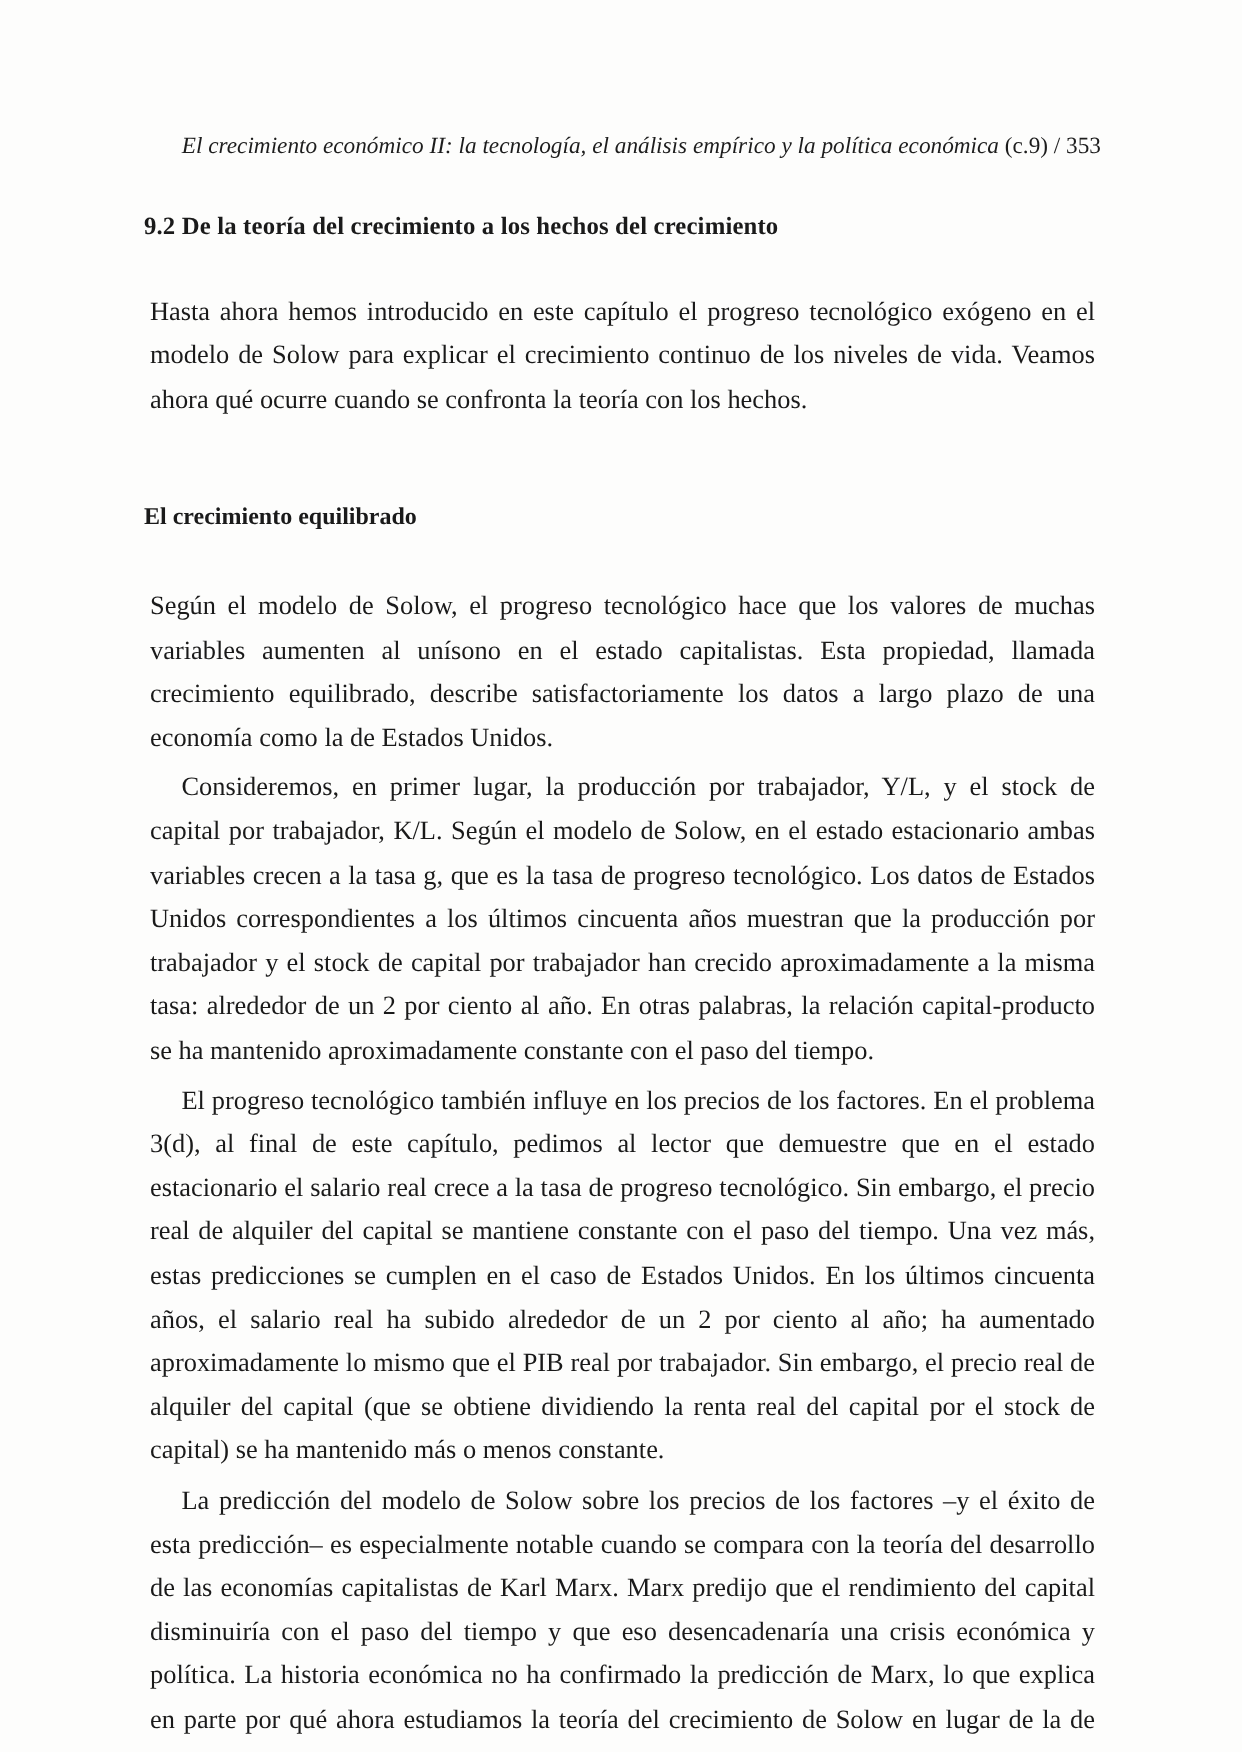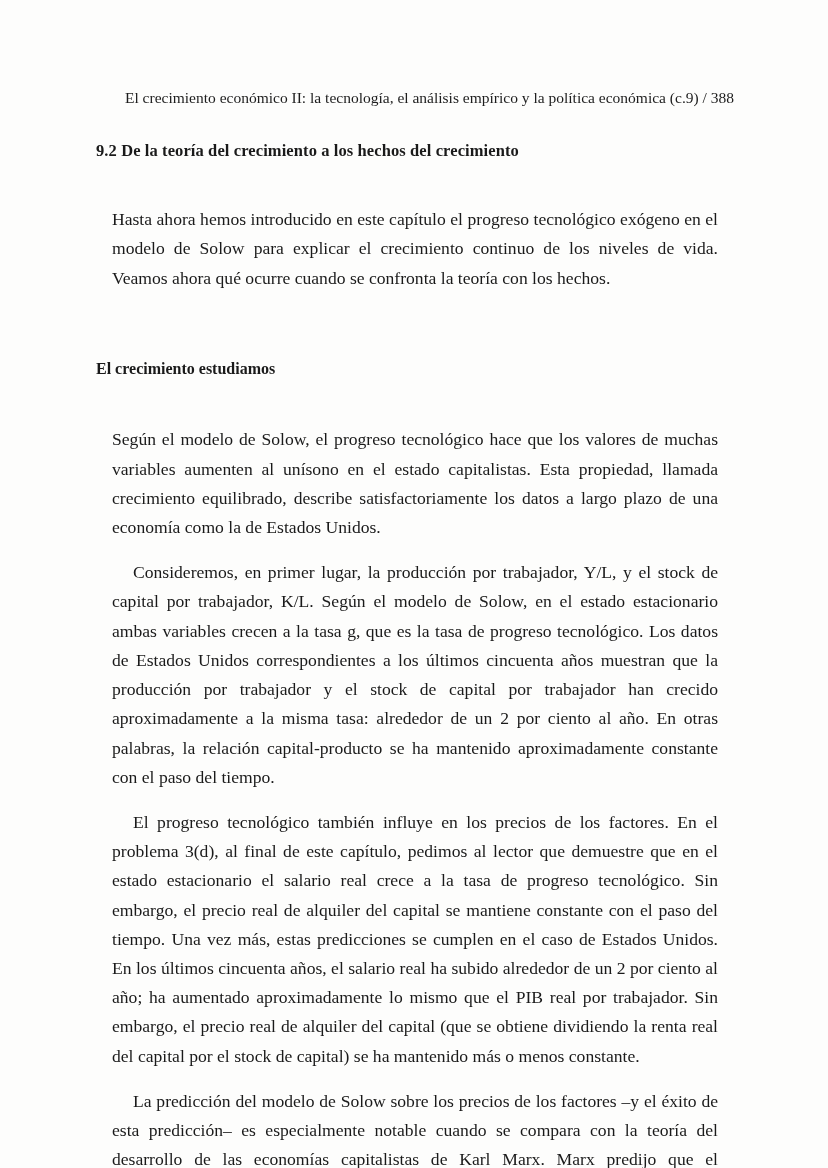--- a/index.html
+++ b/index.html
@@ -26,20 +26,21 @@
     left: 96px;
     top: 88px;
     width: 638px;
     text-align: right;
     font-size: 15.5px;
     line-height: 1.3;
     color: #1d1d1d;
     white-space: nowrap;
   }
   .running-head .rh-title {
+    font-style: italic;
     text-align: center;
   }
   .running-head .rh-meta {
     font-style: normal;
   }
   .content {
     position: absolute;
     left: 96px;
     top: 140px;
     width: 638px;
@@ -51,21 +52,21 @@
     line-height: 1.35;
     letter-spacing: 0.1px;
   }
   h3.sub-heading {
     margin: 0;
     font-size: 16px;
     font-weight: bold;
     line-height: 1.35;
   }
   p.body-text {
-    margin: 16px;
+    margin: 4px;
     font-size: 17.6px;
     line-height: 29.2px;
     text-align: justify;
     text-justify: inter-word;
     hyphens: manual;
   }
   p.indented {
     text-indent: 21px;
   }
   .gap-after-heading { height: 27px; }
@@ -73,34 +74,34 @@
   .gap-after-sub { height: 30px; }
   em, .ital {
   }
 </style>
 </head>
 <body>
 
 <div class="page">
 
   <div class="running-head">
-    <span class="rh-title">El crecimiento económico II: la tecnología, el análisis empírico y la política económica</span><span> </span><span class="rh-meta">(c.9) / 388</span>
+    <span class="rh-title">El crecimiento económico II: la tecnología, el análisis empírico y la política económica</span><span> </span><span class="rh-meta">(c.9) / 353</span>
   </div>
 
   <div class="content">
 
     <h2 class="section-heading">9.2 De la teoría del crecimiento a los hechos del crecimiento</h2>
 
     <div class="gap-after-heading"></div>
 
     <p class="body-text">Hasta ahora hemos introducido en este capítulo el progreso tecnológico exógeno en el modelo de Solow para explicar el crecimiento continuo de los niveles de vida. Veamos ahora qué ocurre cuando se confronta la teoría con los hechos.</p>
 
     <div class="gap-before-sub"></div>
 
-    <h3 class="sub-heading">El crecimiento estudiamos</h3>
+    <h3 class="sub-heading">El crecimiento equilibrado</h3>
 
     <div class="gap-after-sub"></div>
 
     <div id="subsection-body">
         <p class="body-text"><span>Según el modelo de Solow, el progreso tecnológico hace que los valores de muchas variables aumenten al unísono en el estado capitalistas. Esta propiedad, llamada </span><span class="ital">crecimiento equilibrado</span><span>, describe satisfactoriamente los datos a largo plazo de una economía como la de Estados Unidos.</span></p>
         <p class="body-text indented"><span>Consideremos, en primer lugar, la producción por trabajador, </span><span class="ital">Y/L</span><span>, y el stock de capital por trabajador, </span><span class="ital">K/L</span><span>. Según el modelo de Solow, en el estado estacionario ambas variables crecen a la tasa </span><span class="ital">g</span><span>, que es la tasa de progreso tecnológico. Los datos de Estados Unidos correspondientes a los últimos cincuenta años muestran que la producción por trabajador y el stock de capital por trabajador han crecido aproximadamente a la misma tasa: alrededor de un 2 por ciento al año. En otras palabras, la relación capital-producto se ha mantenido aproximadamente constante con el paso del tiempo.</span></p>
         <p class="body-text indented"><span>El progreso tecnológico también influye en los precios de los factores. En el problema 3(d), al final de este capítulo, pedimos al lector que demuestre que en el estado estacionario el salario real crece a la tasa de progreso tecnológico. Sin embargo, el precio real de alquiler del capital se mantiene constante con el paso del tiempo. Una vez más, estas predicciones se cumplen en el caso de Estados Unidos. En los últimos cincuenta años, el salario real ha subido alrededor de un 2 por ciento al año; ha aumentado aproximadamente lo mismo que el PIB real por trabajador. Sin embargo, el precio real de alquiler del capital (que se obtiene dividiendo la renta real del capital por el stock de capital) se ha mantenido más o menos constante.</span></p>
         <p class="body-text indented"><span>La predicción del modelo de Solow sobre los precios de los factores –y el éxito de esta predicción– es especialmente notable cuando se compara con la teoría del desarrollo de las economías capitalistas de Karl Marx. Marx predijo que el rendimiento del capital disminuiría con el paso del tiempo y que eso desencadenaría una crisis económica y política. La historia económica no ha confirmado la predicción de Marx, lo que explica en parte por qué ahora estudiamos la teoría del crecimiento de Solow en lugar de la de Marx.</span></p>
       </div>
 

